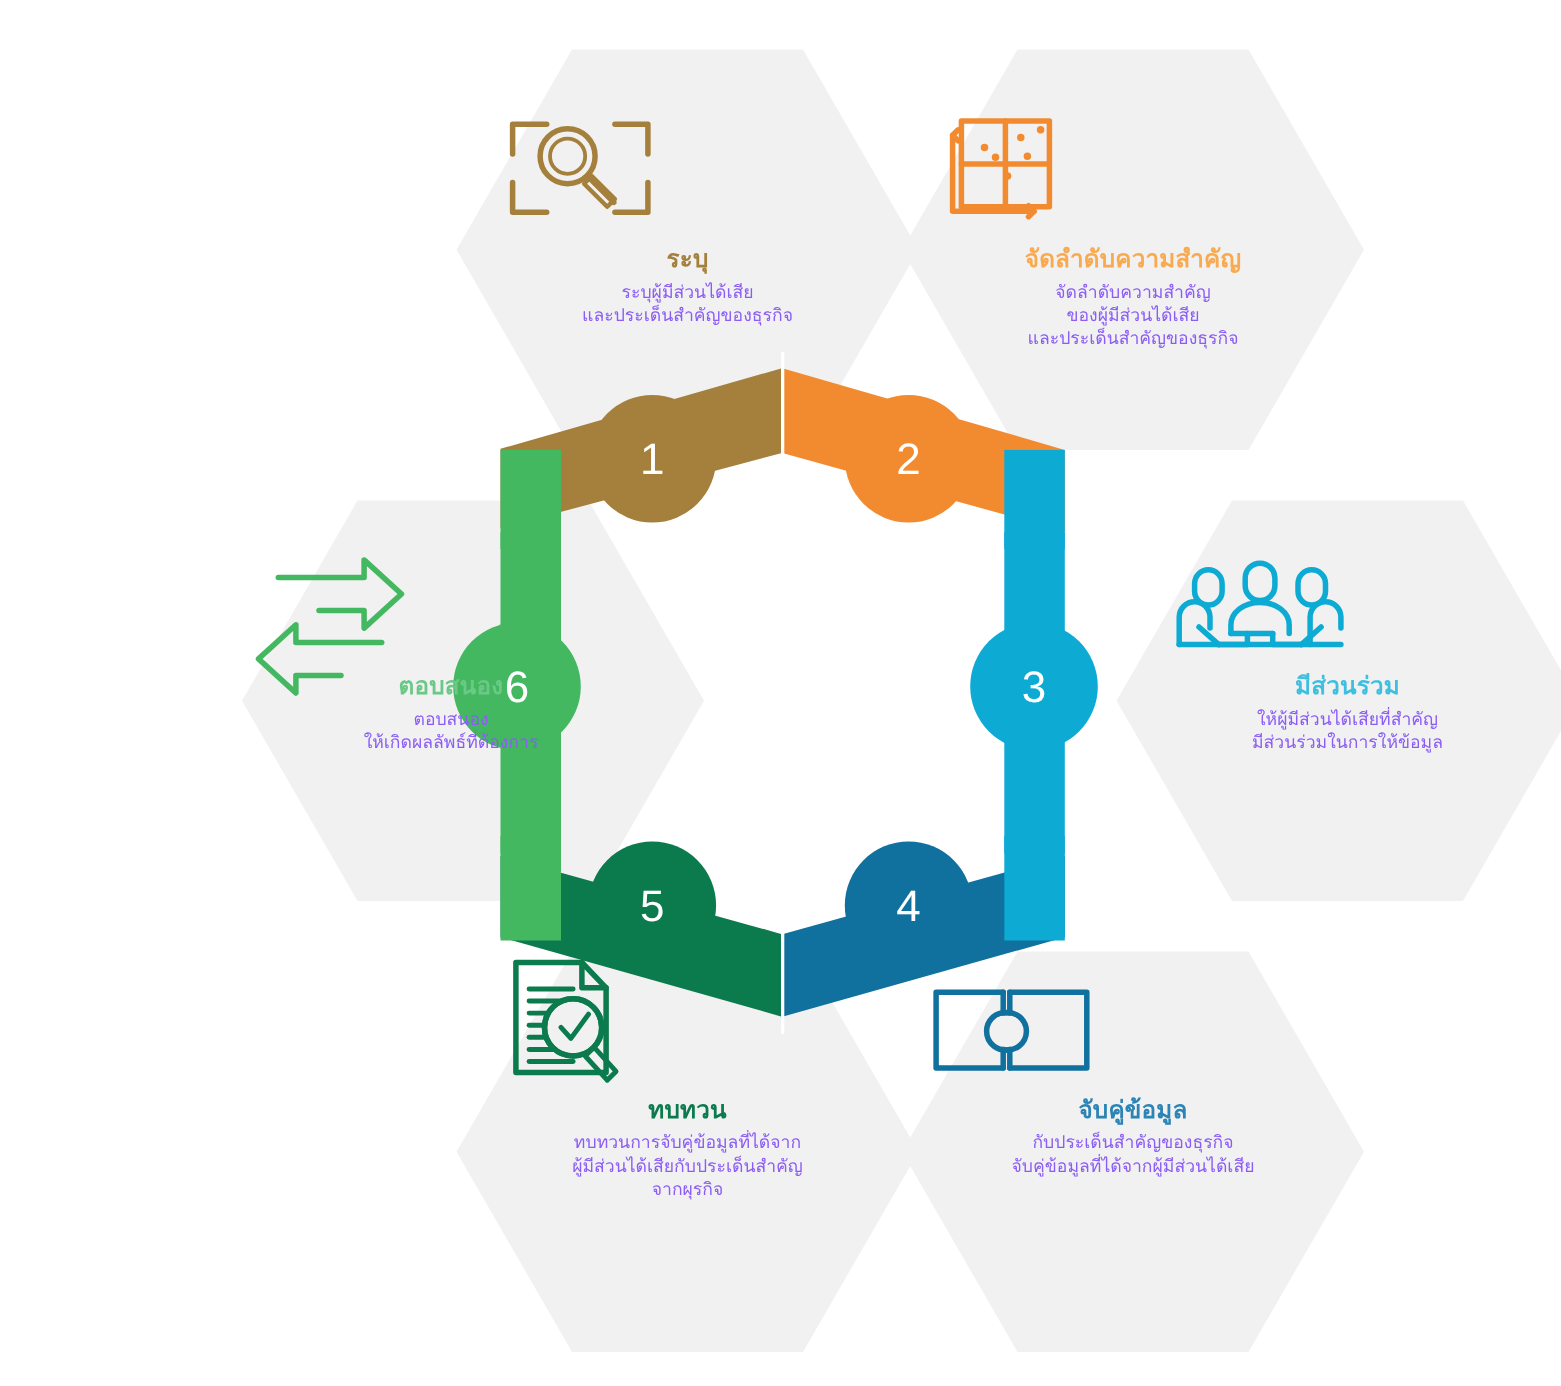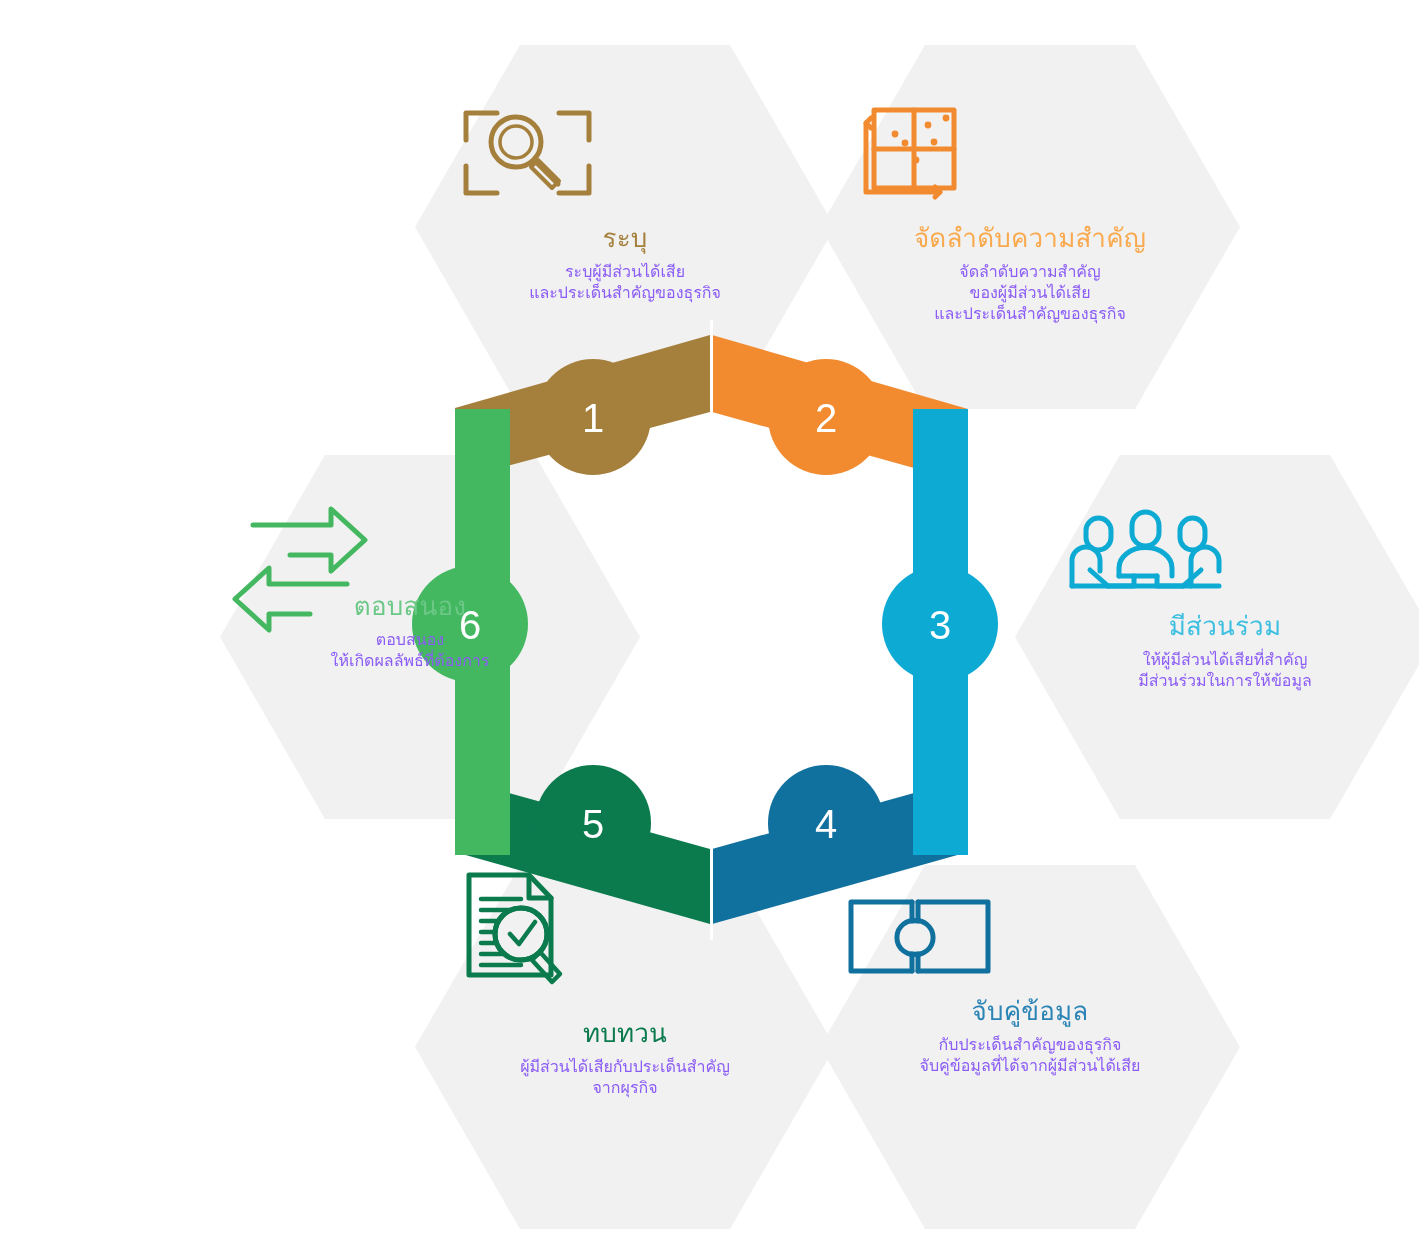--- a/index.html
+++ b/index.html
@@ -27,23 +27,23 @@
     height: 1260px;
     display: block;
   }
   
   .hex-label {
     position: absolute;
     text-align: center;
     pointer-events: none;
   }
   .hex-title {
-    font-size: 26px;
+    font-size: 22px;
     line-height: 1.25;
-    font-weight: 400;
+    font-weight: 700;
     letter-spacing: 0.2px;
     margin: 0 0 6px 0;
   }
   .hex-desc {
     font-size: 16px;
     line-height: 1.34;
     color: #8b5cf6;
     font-weight: 400;
     margin: 0;
   }
@@ -217,29 +217,30 @@
   </div>
 
   <div class="hex-label" style="left:800px; top:995px; width:460px;">
     <div class="hex-title" style="color:#2b84b5;">จับคู่ข้อมูล</div>
     <div class="hex-desc">
       <div>กับประเด็นสำคัญของธุรกิจ</div>
       <div>จับคู่ข้อมูลที่ได้จากผู้มีส่วนได้เสีย</div>
     </div>
   </div>
 
-  <div class="hex-label" style="left:395px; top:995px; width:460px;margin-top:22px;">
+  <div class="hex-label" style="left:395px; top:995px; width:460px;">
     <div class="hex-title" style="color:#0b7b4e;">ทบทวน</div>
     <div class="hex-desc">
+      <div>ทบทวนการจับคู่ข้อมูลที่ได้จาก</div>
       <div>ผู้มีส่วนได้เสียกับประเด็นสำคัญ</div>
       <div>จากผุรกิจ</div>
     </div>
   </div>
 
-  <div class="hex-label" style="left:200px; top:590px; width:420px;">
+  <div class="hex-label" style="left:200px; top:610px; width:420px;">
     <div class="hex-title" style="color:#6cc887;">ตอบสนอง</div>
     <div class="hex-desc">
       <div>ตอบสนอง</div>
       <div>ให้เกิดผลลัพธ์ที่ต้องการ</div>
     </div>
   </div>
 
   <div class="badge-num" style="left:543px; top:398px; width:100px;">1</div>
   <div class="badge-num" style="left:776px; top:398px; width:100px;">2</div>
   <div class="badge-num" style="left:890px; top:605px; width:100px;">3</div>

